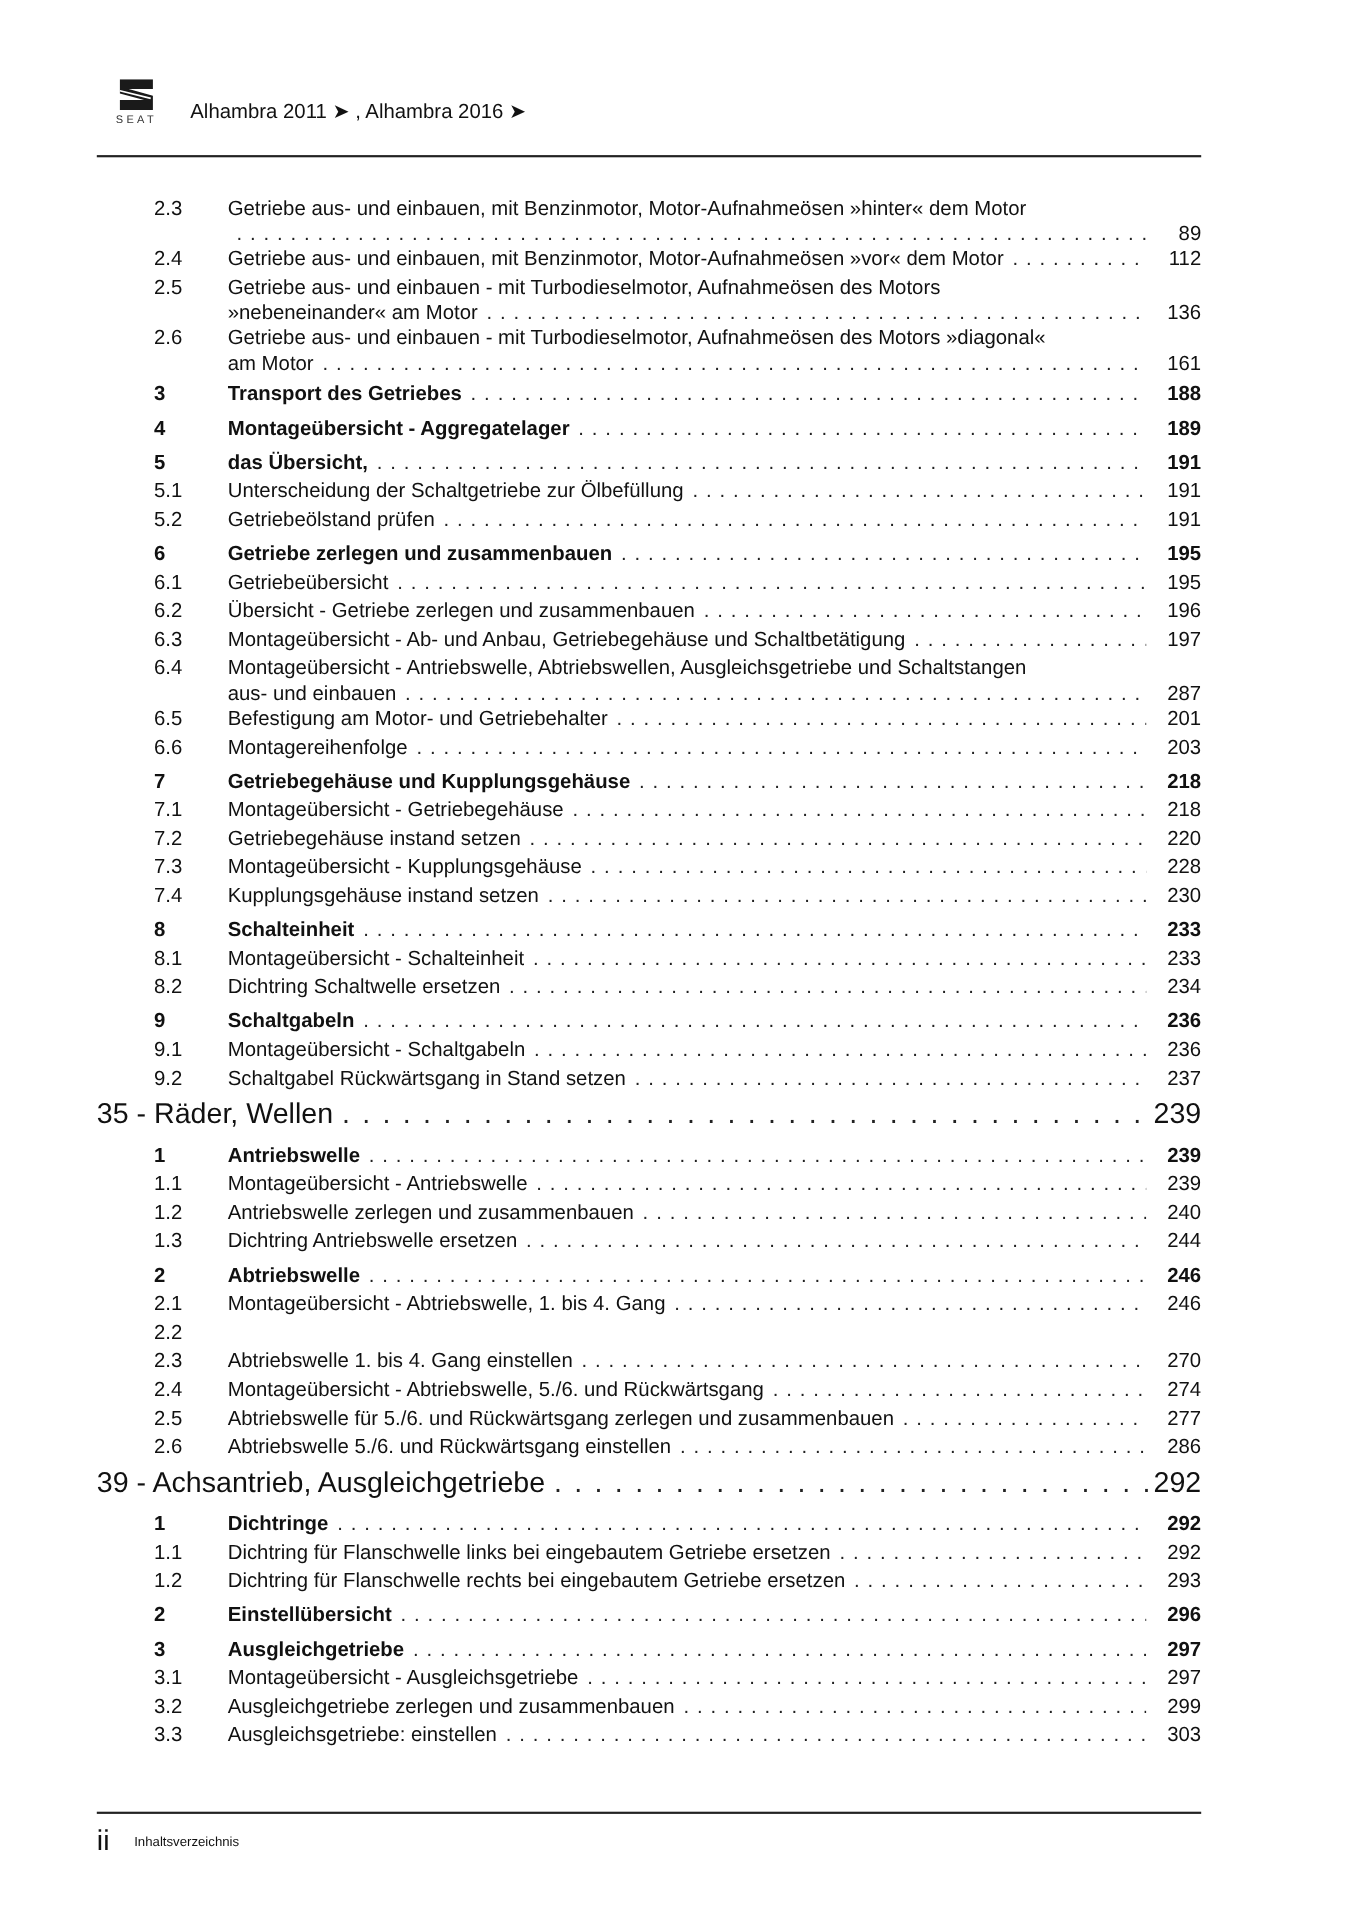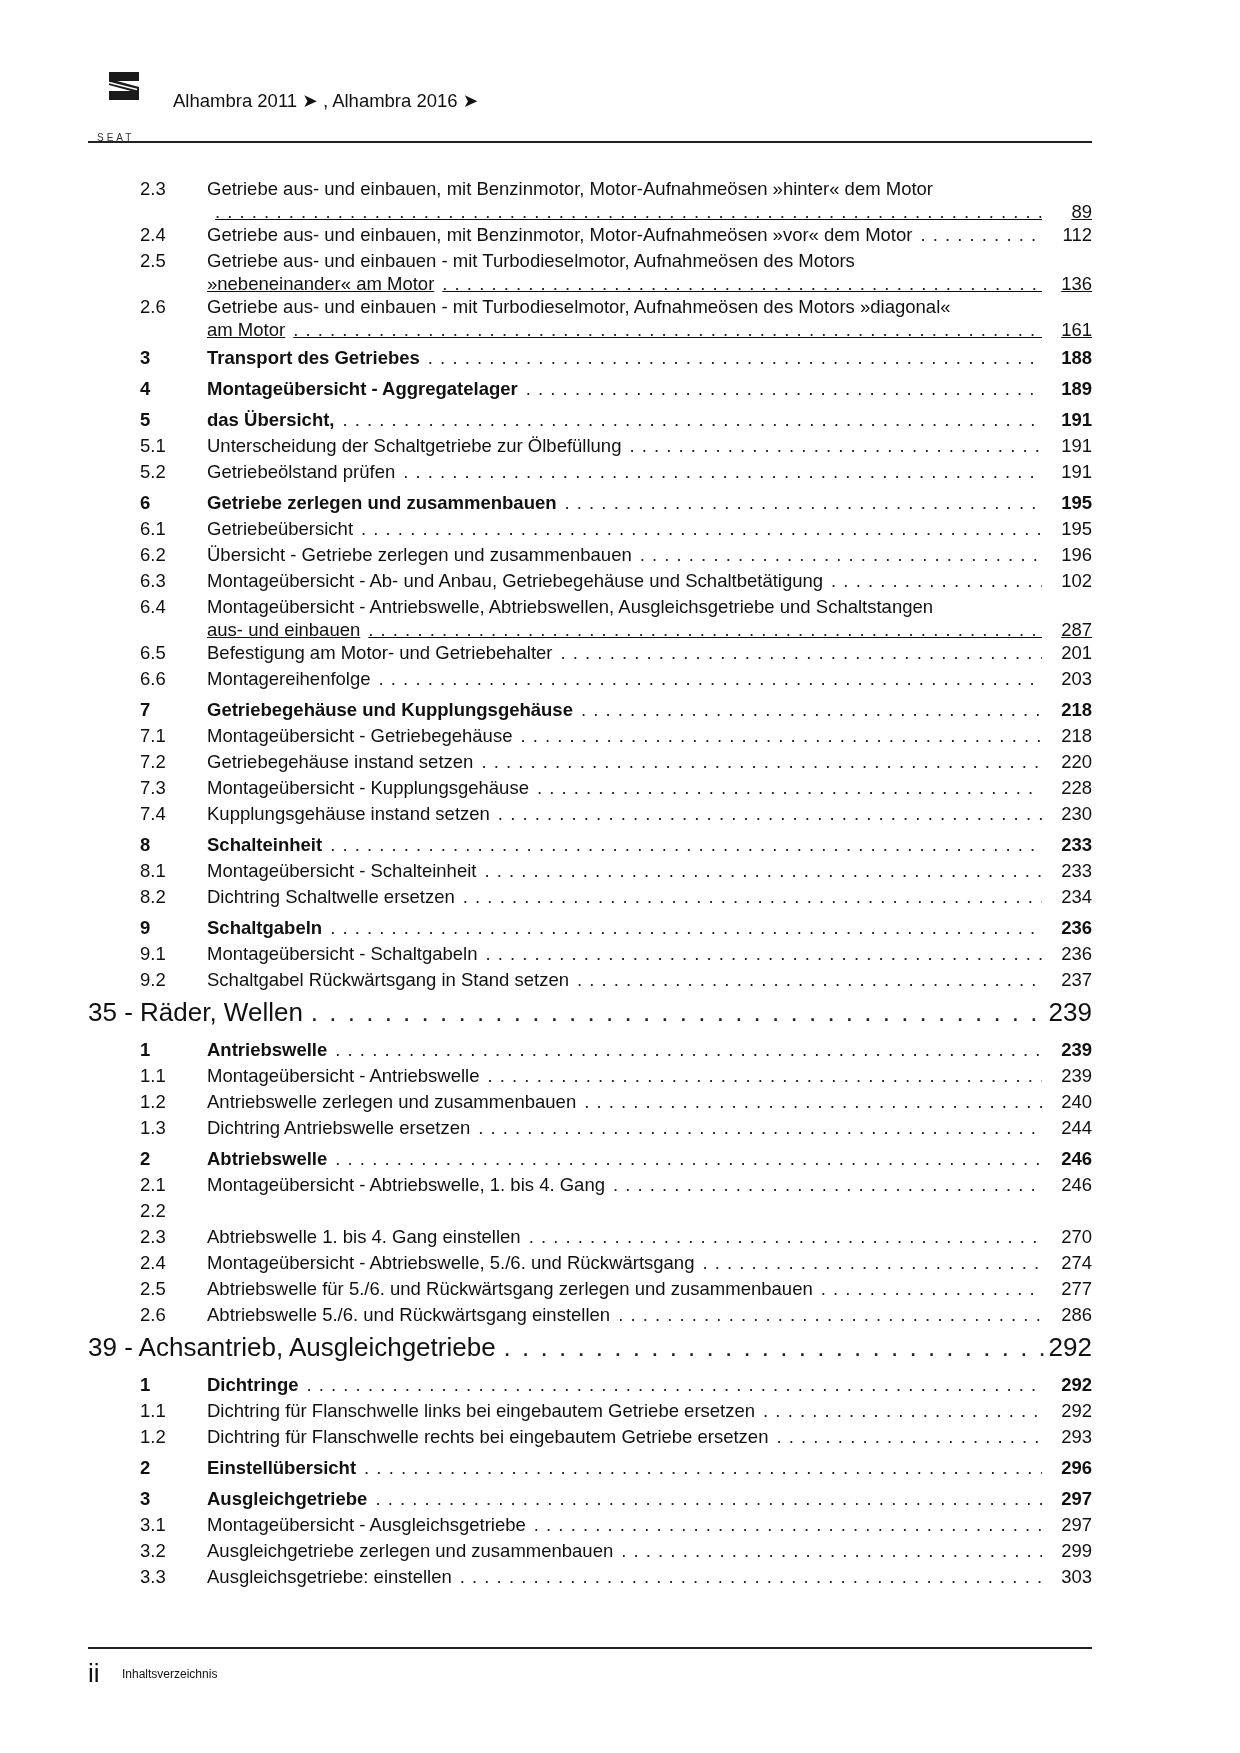--- a/index.html
+++ b/index.html
@@ -1,29 +1,29 @@
 <!DOCTYPE html>
 <html><head>
 <meta charset="utf-8">
 <style>
   html, body { margin: 0; padding: 0; background: #ffffff; }
   body { width: 1240px; height: 1753px; position: relative; overflow: hidden;
          font-family: "Liberation Sans", sans-serif; color: #111; }
   .header { position: absolute; left: 88px; top: 60px; width: 1004px; height: 81px; border-bottom: 2px solid #222; }
   .logo { position: absolute; left: 9px; top: 12px; width: 54px; height: 44px; }
   .logo-mark { position: absolute; left: 10px; top: 0; width: 34px; height: 28px; }
-  .logo-text { position: absolute; left: 0; top: 32px; width: 54px; text-align: left; font-size: 10px; letter-spacing: 3px; color: #333; margin-top: 28px; }
+  .logo-text { position: absolute; left: 0; top: 32px; width: 54px; text-align: center; font-size: 10px; letter-spacing: 3px; color: #333; }
   .title1 { position: absolute; left: 85px; top: 31px; font-size: 18.5px; line-height: 20px; }
   .title2 { position: absolute; left: 85px; top: 52px; font-size: 18.5px; line-height: 20px; }
   .toc { position: absolute; left: 88px; top: 176px; width: 1004px; }
   .row { position: relative; font-size: 18.5px; line-height: 26px; height: 26px; }
   .row .num { position: absolute; left: 52px; top: 0; }
   .row .txt { position: absolute; left: 119px; right: 0; top: 0; }
   .row .line { display: flex; align-items: baseline; height: 26px; }
-  .row .line.wrap { height: 20px; line-height: 20px; text-decoration: underline; }
+  .row .line.wrap { height: 20px; line-height: 20px; }
   .row.bold { margin-top: 5px; }
   .row.bold .num, .row.bold .line { font-weight: bold; -webkit-text-stroke: 0; }
   .lbl { white-space: nowrap; padding-right: 8px; }
   .dots { flex: 1; overflow: hidden; white-space: nowrap; color: #222; letter-spacing: 5.3px; font-weight: normal; }
   .dots::before { content: ". . . . . . . . . . . . . . . . . . . . . . . . . . . . . . . . . . . . . . . . . . . . . . . . . . . . . . . . . . . . . . . . . . . . . . . . . . . . . . . . . . . . . . . . . . . . . . . . . . . . . . . . . . . . . . . . . . . . . . . . . . . . . . . . ."; letter-spacing: 0; word-spacing: 2px; }
   .pg { width: 50px; text-align: right; flex: none; }
   .row.chapter { height: 34px; line-height: 34px; margin-top: 2px; margin-bottom: 8px; font-size: 26px; }
   .row.chapter .txt { left: 0; }
   .row.chapter .line { height: 34px; }
   .row.chapter .pg { width: 44px; }
@@ -175,21 +175,21 @@
           <span class="pg">196</span>
         </div>
       </div>
     </div>
     <div class="row">
       <span class="num">6.3</span>
       <div class="txt">
         <div class="line">
           <span class="lbl">Montageübersicht - Ab- und Anbau, Getriebegehäuse und Schaltbetätigung</span>
           <span class="dots"></span>
-          <span class="pg">102</span>
+          <span class="pg">197</span>
         </div>
       </div>
     </div>
     <div class="row" style="height: 46px;">
       <span class="num">6.4</span>
       <div class="txt">
         <div class="line">
           <span class="lbl">Montageübersicht - Antriebswelle, Abtriebswellen, Ausgleichsgetriebe und Schaltstangen</span>
         </div>
         <div class="line wrap">

